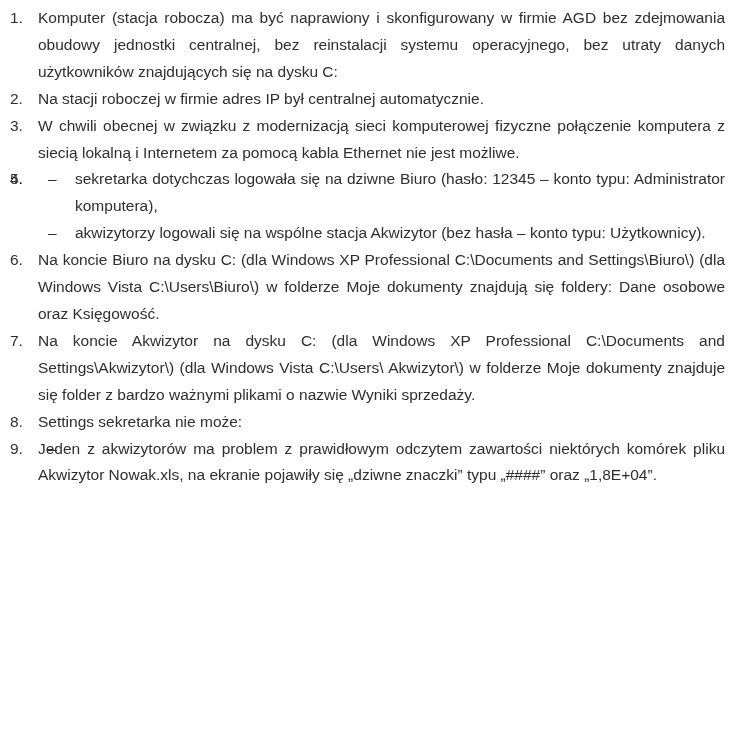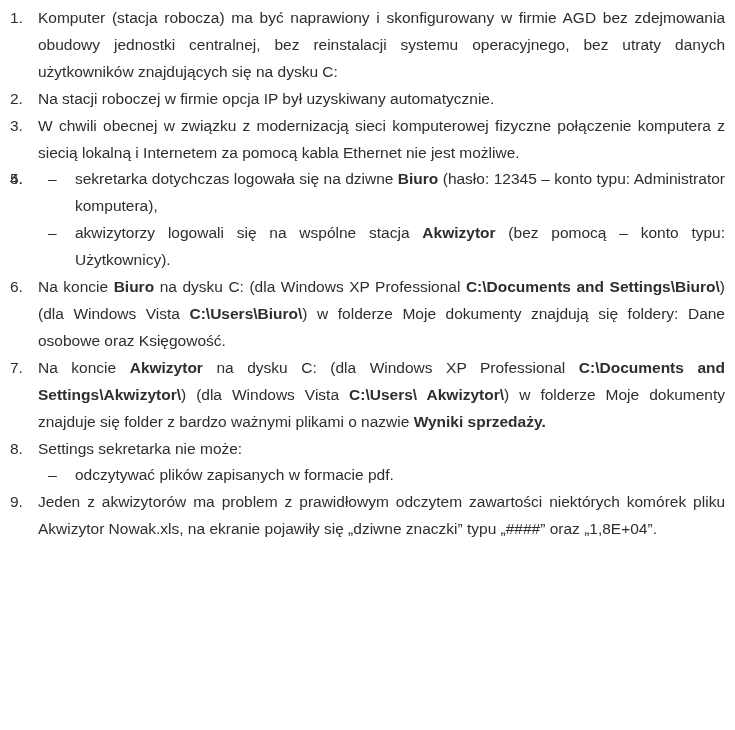--- a/index.html
+++ b/index.html
@@ -34,34 +34,34 @@
   .sub {
     position: relative;
     padding-left: 75px;
     padding-right: 10px;
   }
   .sub > .dash {
     position: absolute;
     left: 48px;
     top: 0;
   }
-  .b { font-weight: bold; }
+  .b { font-weight: normal; }
 </style>
 </head>
 <body>
 
 <div class="doc">
   <div>
       <div class="item"><span class="num">1.</span><span class="txt"><span>Komputer (stacja robocza) ma być naprawiony i skonfigurowany w firmie AGD bez zdejmowania obudowy jednostki centralnej, bez reinstalacji systemu operacyjnego, bez utraty danych użytkowników znajdujących się na dysku C:</span></span></div>
-      <div class="item"><span class="num">2.</span><span class="txt"><span>Na stacji roboczej w firmie opcja IP był uzyskiwany automatycznie.</span></span></div>
+      <div class="item"><span class="num">2.</span><span class="txt"><span>Na stacji roboczej w firmie adres IP był centralnej automatycznie.</span></span></div>
       <div class="item"><span class="num">3.</span><span class="txt"><span>W chwili obecnej w związku z modernizacją sieci komputerowej fizyczne połączenie komputera z siecią lokalną i Internetem za pomocą kabla Ethernet nie jest możliwe.</span></span></div>
       <div class="item"><span class="num">4.</span></div>
       <div class="item"><span class="num">5.</span></div>
       <div class="sub"><span class="dash">–</span><span class="txt"><span>sekretarka dotychczas logowała się na dziwne </span><span class="b">Biuro</span><span> (hasło: 12345 – konto typu: Administrator komputera),</span></span></div>
-      <div class="sub"><span class="dash">–</span><span class="txt"><span>akwizytorzy logowali się na wspólne stacja </span><span class="b">Akwizytor</span><span> (bez pomocą – konto typu: Użytkownicy).</span></span></div>
+      <div class="sub"><span class="dash">–</span><span class="txt"><span>akwizytorzy logowali się na wspólne stacja </span><span class="b">Akwizytor</span><span> (bez hasła – konto typu: Użytkownicy).</span></span></div>
       <div class="item"><span class="num">6.</span><span class="txt"><span>Na koncie </span><span class="b">Biuro</span><span> na dysku C: (dla Windows XP Professional </span><span class="b">C:\Documents and Settings\Biuro\</span><span>) (dla Windows Vista </span><span class="b">C:\Users\Biuro\</span><span>) w folderze Moje dokumenty znajdują się foldery: Dane osobowe oraz Księgowość.</span></span></div>
       <div class="item"><span class="num">7.</span><span class="txt"><span>Na koncie </span><span class="b">Akwizytor</span><span> na dysku C: (dla Windows XP Professional </span><span class="b">C:\Documents and Settings\Akwizytor\</span><span>) (dla Windows Vista </span><span class="b">C:\Users\ Akwizytor\</span><span>) w folderze Moje dokumenty znajduje się folder z bardzo ważnymi plikami o nazwie </span><span class="b">Wyniki sprzedaży.</span></span></div>
       <div class="item"><span class="num">8.</span><span class="txt"><span>Settings sekretarka nie może:</span></span></div>
       <div class="sub"><span class="dash">–</span></div>
-      <div class="sub"><span class="dash">–</span><span class="txt"><span>odczytywać plików zapisanych w formacie pdf.</span></span></div>
+      <div class="sub"><span class="dash">–</span></div>
       <div class="item"><span class="num">9.</span><span class="txt"><span>Jeden z akwizytorów ma problem z prawidłowym odczytem zawartości niektórych komórek pliku Akwizytor Nowak.xls, na ekranie pojawiły się „dziwne znaczki” typu „####” oraz „1,8E+04”.</span></span></div>
     </div>
 </div>
 
 </body></html>

